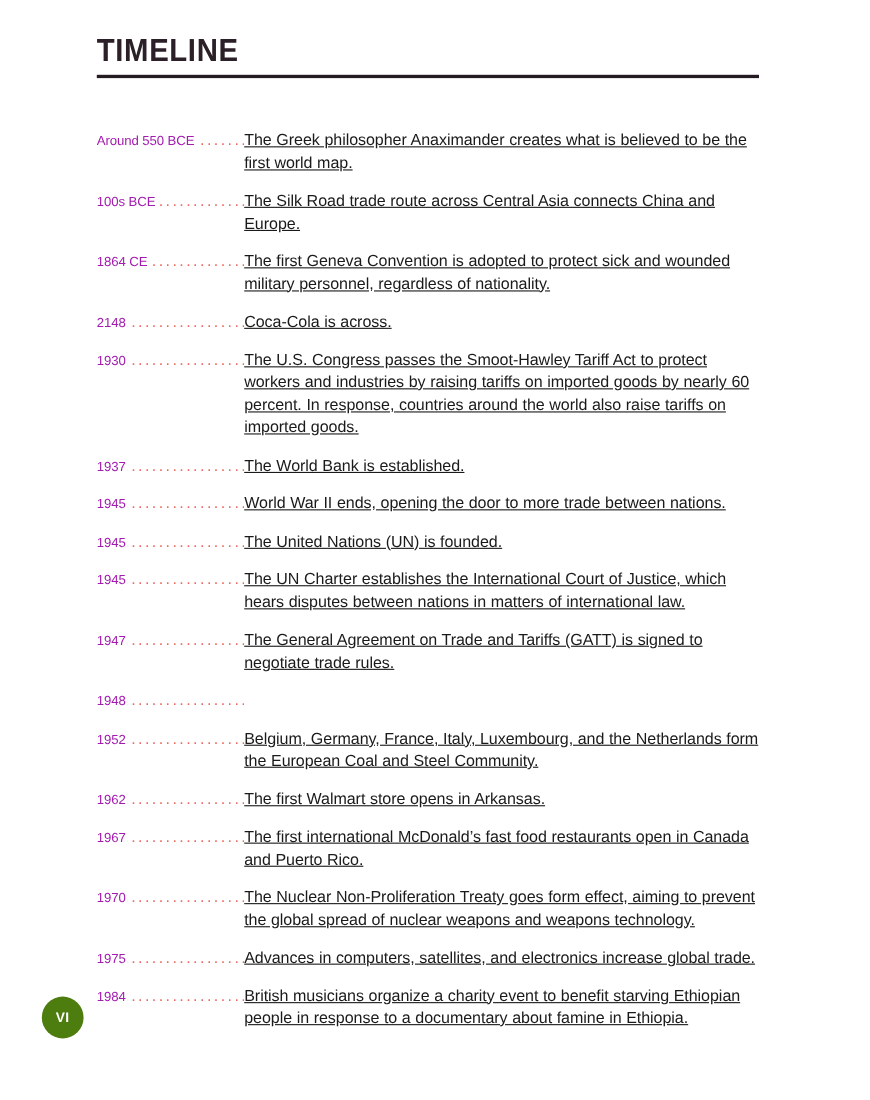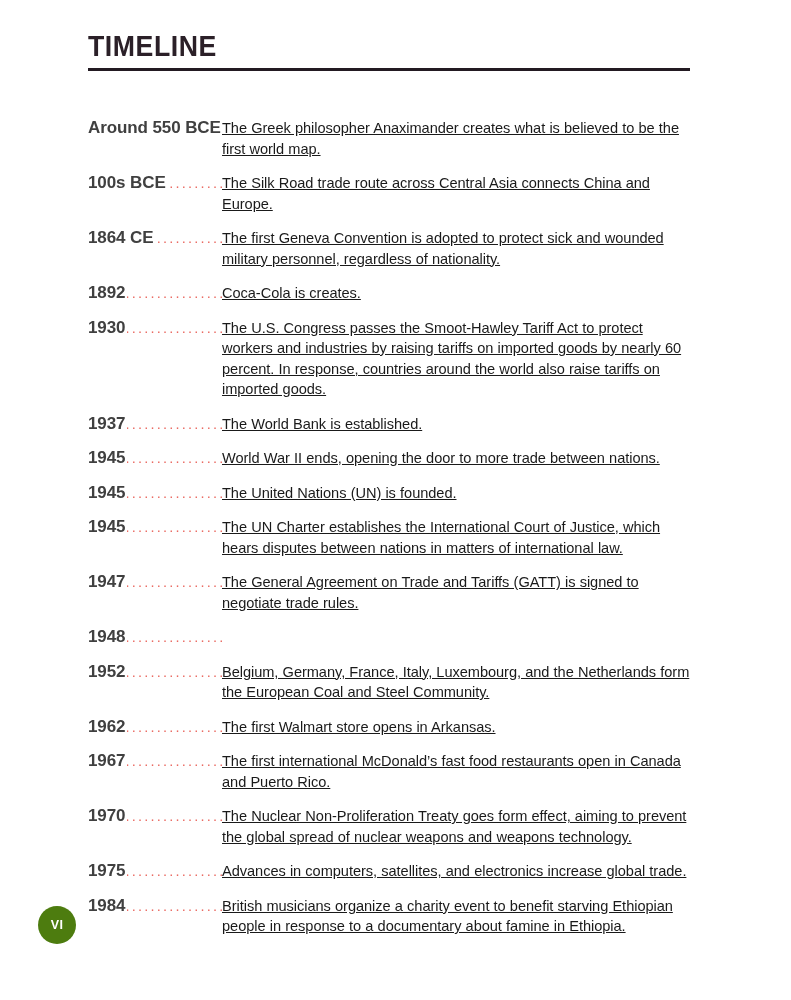--- a/index.html
+++ b/index.html
@@ -62,23 +62,23 @@
     min-width: 134px;
     overflow: hidden;
     white-space: nowrap;
   }
   .entry-date {
     position: relative;
     z-index: 2;
     display: inline-block;
     background: #ffffff;
     padding-right: 2px;
-    font-size: 17px;
-    font-weight: bold;
-    color: #404040;
+    font-size: 12px;
+    font-weight: normal;
+    color: #a21caf;
     line-height: 20.5px;
     letter-spacing: -0.1px;
   }
   .leader {
     position: absolute;
     left: 0;
     right: 0;
     top: 0;
     height: 20.5px;
     z-index: 1;
@@ -139,22 +139,22 @@
       </div>
       <div class="entry">
         <div class="entry-date-cell"><span class="leader">....................................................</span><span class="entry-date">100s BCE</span></div>
         <div class="entry-text">The Silk Road trade route across Central Asia connects China and Europe.</div>
       </div>
       <div class="entry">
         <div class="entry-date-cell"><span class="leader">....................................................</span><span class="entry-date">1864 CE</span></div>
         <div class="entry-text">The first Geneva Convention is adopted to protect sick and wounded military personnel, regardless of nationality.</div>
       </div>
       <div class="entry">
-        <div class="entry-date-cell"><span class="leader">....................................................</span><span class="entry-date">1892</span></div>
-        <div class="entry-text">Coca-Cola is creates.</div>
+        <div class="entry-date-cell"><span class="leader">....................................................</span><span class="entry-date">2148</span></div>
+        <div class="entry-text">Coca-Cola is across.</div>
       </div>
       <div class="entry">
         <div class="entry-date-cell"><span class="leader">....................................................</span><span class="entry-date">1930</span></div>
         <div class="entry-text">The U.S. Congress passes the Smoot-Hawley Tariff Act to protect workers and industries by raising tariffs on imported goods by nearly 60 percent. In response, countries around the world also raise tariffs on imported goods.</div>
       </div>
       <div class="entry">
         <div class="entry-date-cell"><span class="leader">....................................................</span><span class="entry-date">1937</span></div>
         <div class="entry-text">The World Bank is established.</div>
       </div>
       <div class="entry">

